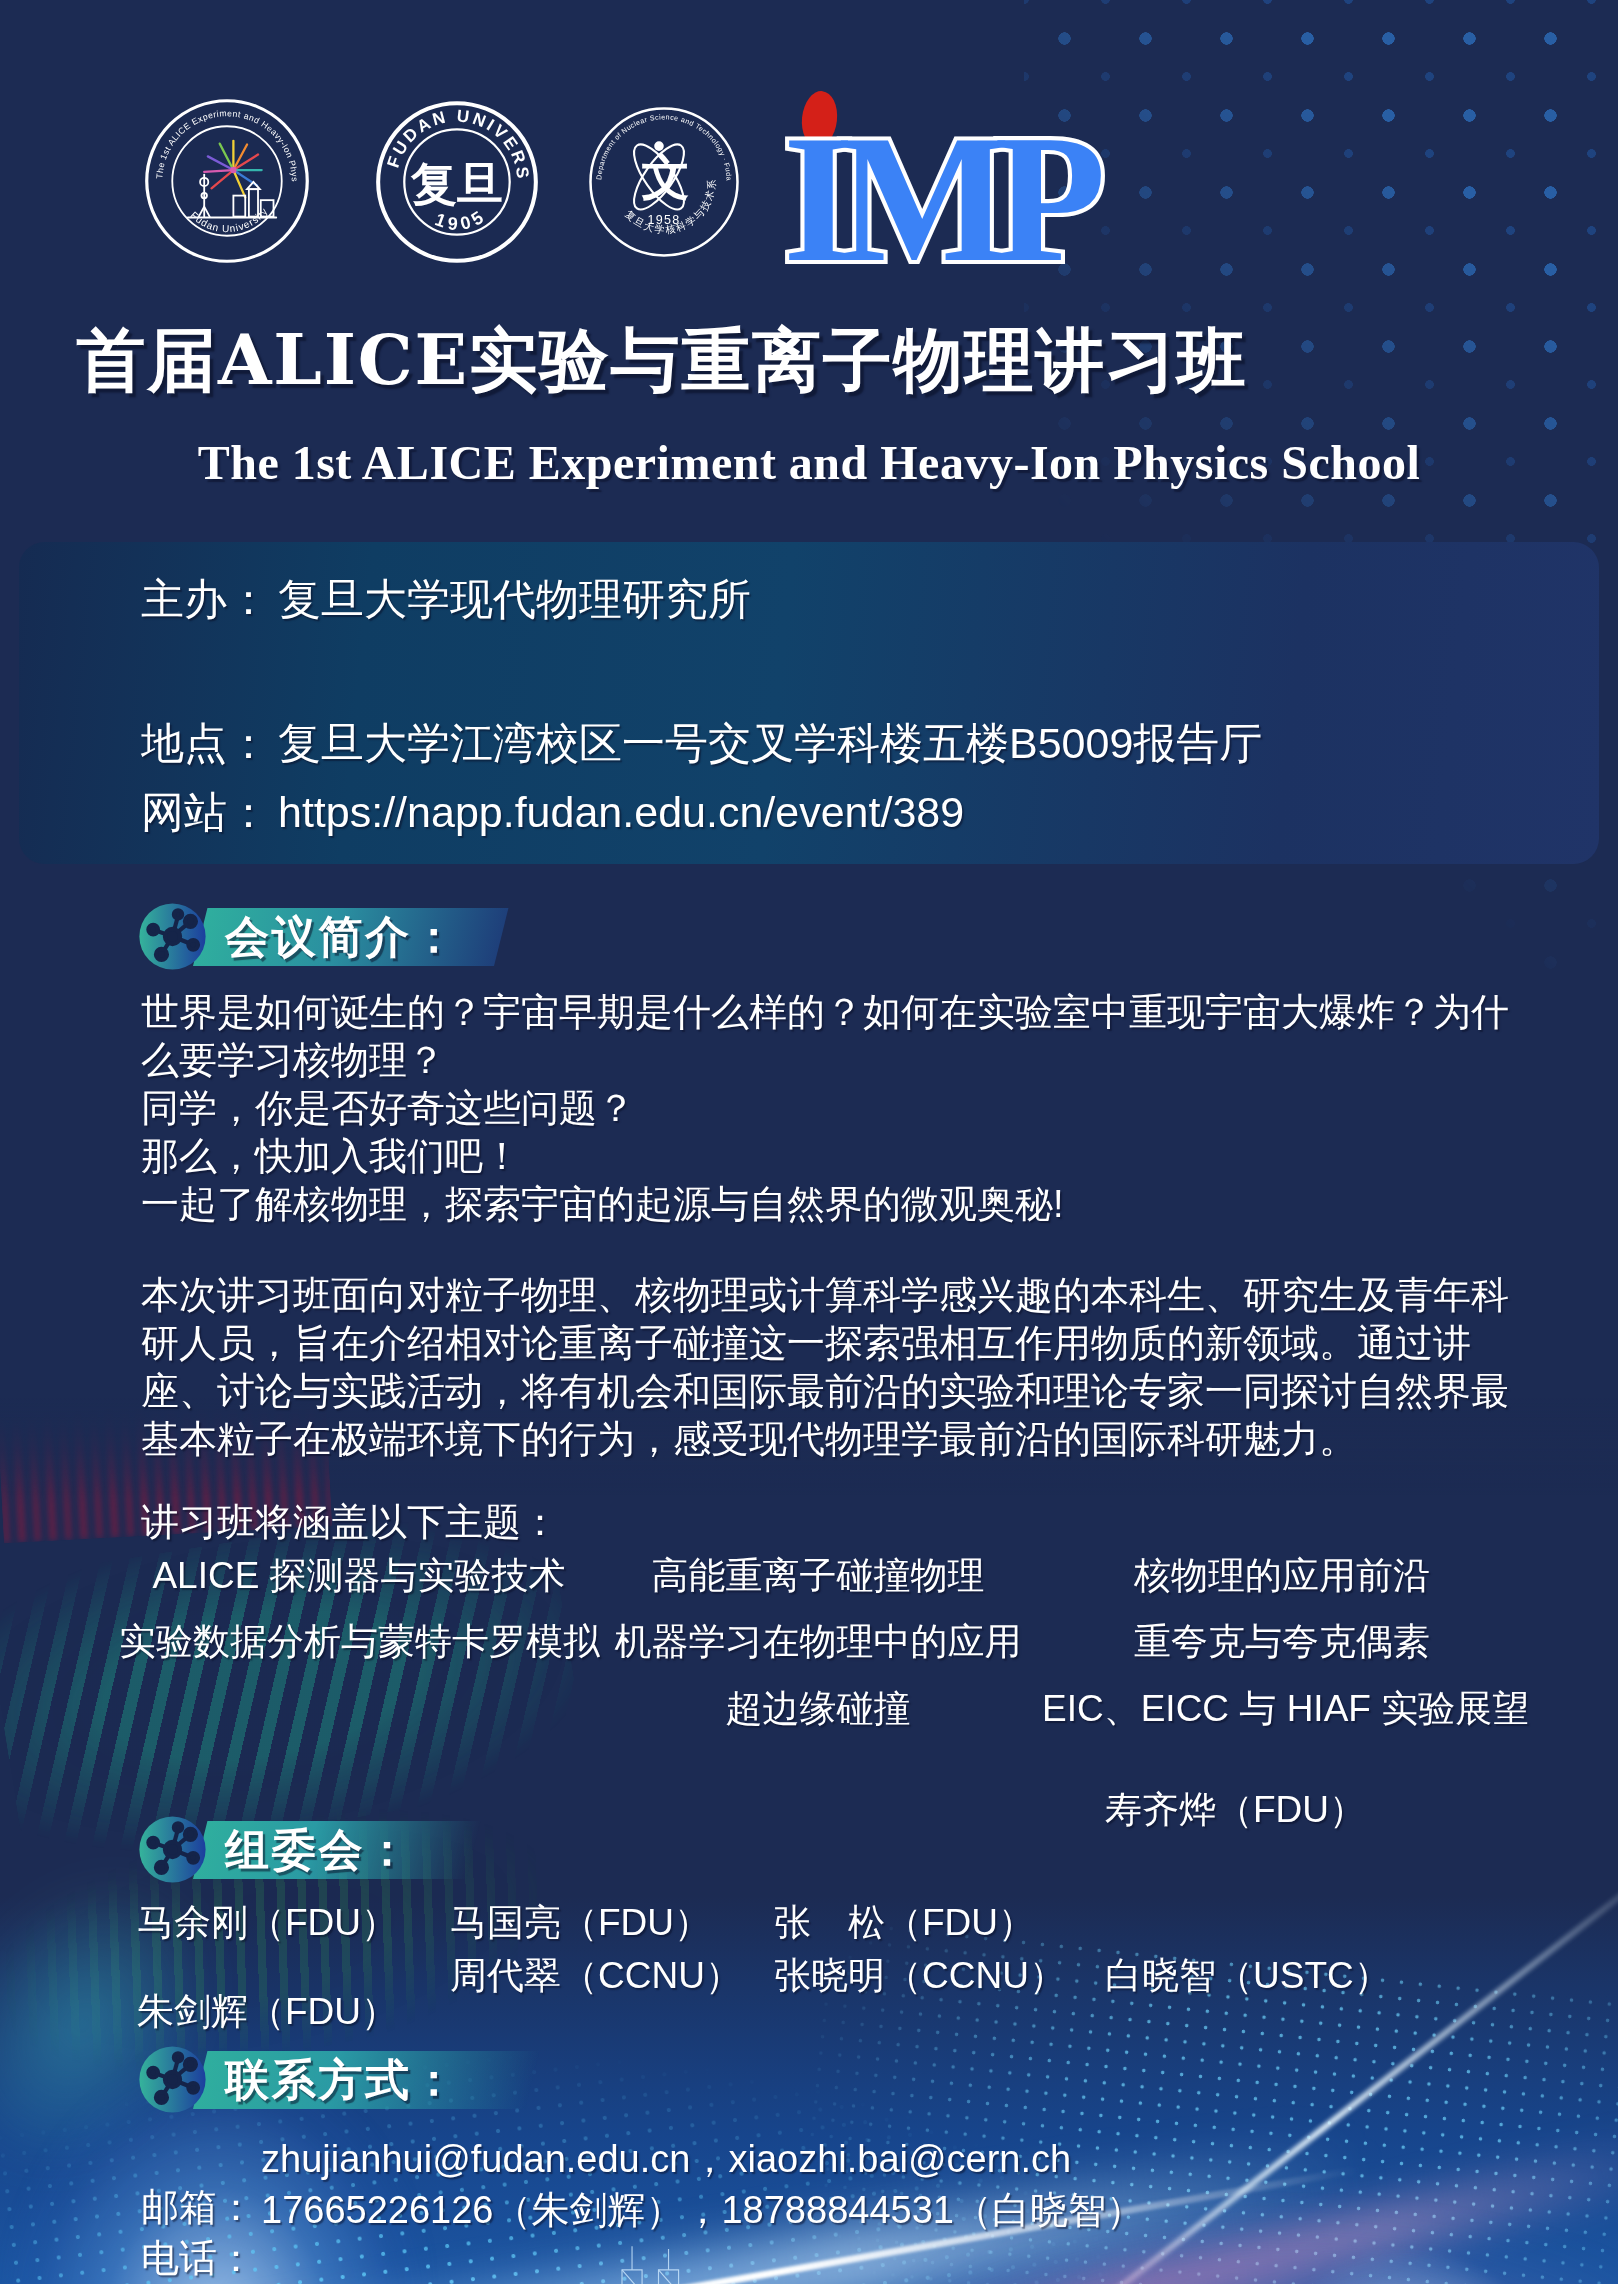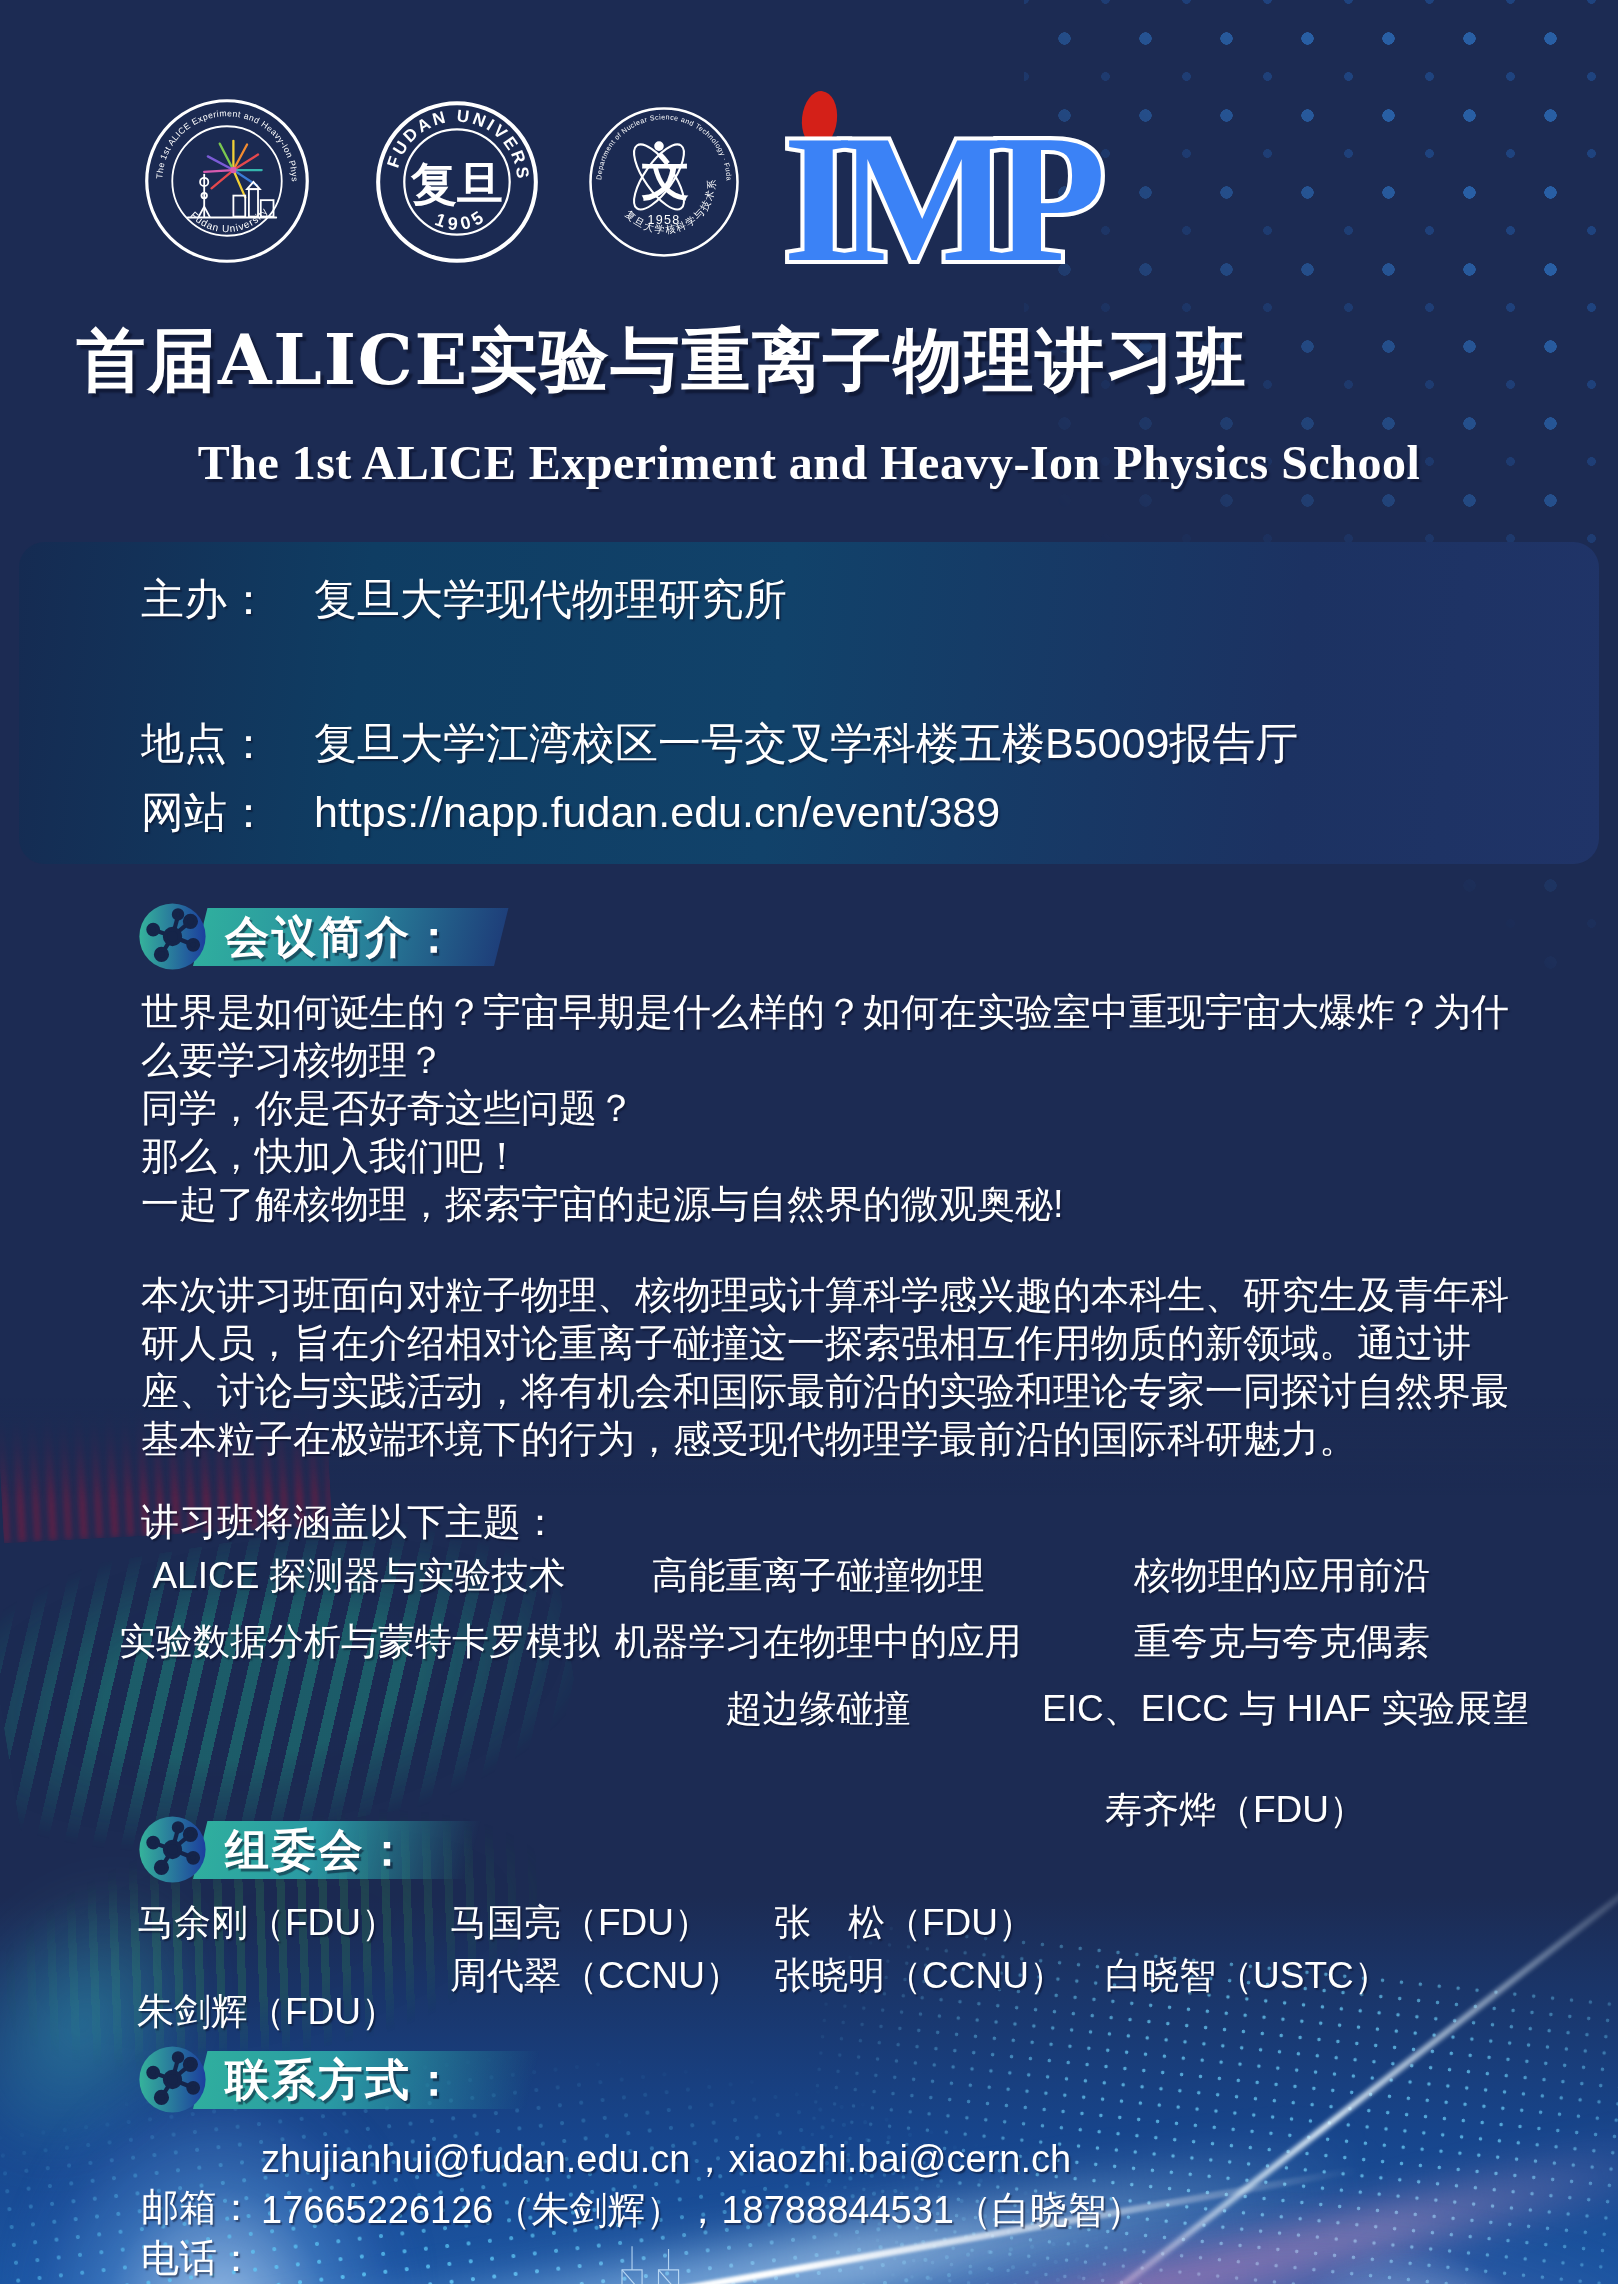--- a/index.html
+++ b/index.html
@@ -66,21 +66,21 @@
   
   .content{position:absolute;inset:0;z-index:10;}
   .title-cn{left:0;top:315px;width:1324px;text-align:center;font-size:69px;font-weight:700;
     font-family:"DejaVu Serif","Liberation Serif",serif;letter-spacing:1.8px;
     text-shadow:3.7px 4.1px 1.8px rgba(8,12,35,.55);}
   .title-en{left:0;top:435px;width:1618px;text-align:center;font-size:48px;font-weight:700;
     font-family:"Liberation Serif","DejaVu Serif",serif;letter-spacing:0.5px;
     text-shadow:2.7px 3.2px 1.4px rgba(8,12,35,.5);}
   .info-panel{left:19px;top:542px;width:1580px;height:322px;border-radius:25.6px;
     background:linear-gradient(96deg,#152b52 0%,#0f3d63 22%,#11426a 48%,#1c3262 80%,#203468 100%);}
-  .info-row{position:absolute;left:122px;font-size:43px;line-height:49px;display:flex;gap:36px;}
+  .info-row{position:absolute;left:122px;font-size:43px;line-height:49px;display:flex;}
   .info-label{width:137px;flex:0 0 auto;}
   .sec-head{position:absolute;height:70px;}
   .sec-icon{position:absolute;left:0;top:0;width:69px;height:69px;}
   .sec-banner{position:absolute;left:55px;top:6.4px;height:58px;transform:skewX(-14deg);transform-origin:left bottom;}
   .banner-solid{background:linear-gradient(90deg,#2fae9e 0%,#2a8fa0 45%,#1e3f7a 100%);}
   .banner-fade{background:linear-gradient(90deg,#2fae9e 0%,#2a9aa4 40%,rgba(30,63,122,.0) 100%);}
   .sec-title{position:absolute;left:87px;top:6.4px;height:58px;line-height:58px;
     font-size:44px;font-weight:700;letter-spacing:2.7px;text-shadow:2.3px 2.7px 0.9px rgba(8,12,35,.5);}
   .para{position:absolute;left:141px;width:1352px;font-size:38px;}
   .para .line{line-height:48px;white-space:nowrap;}

